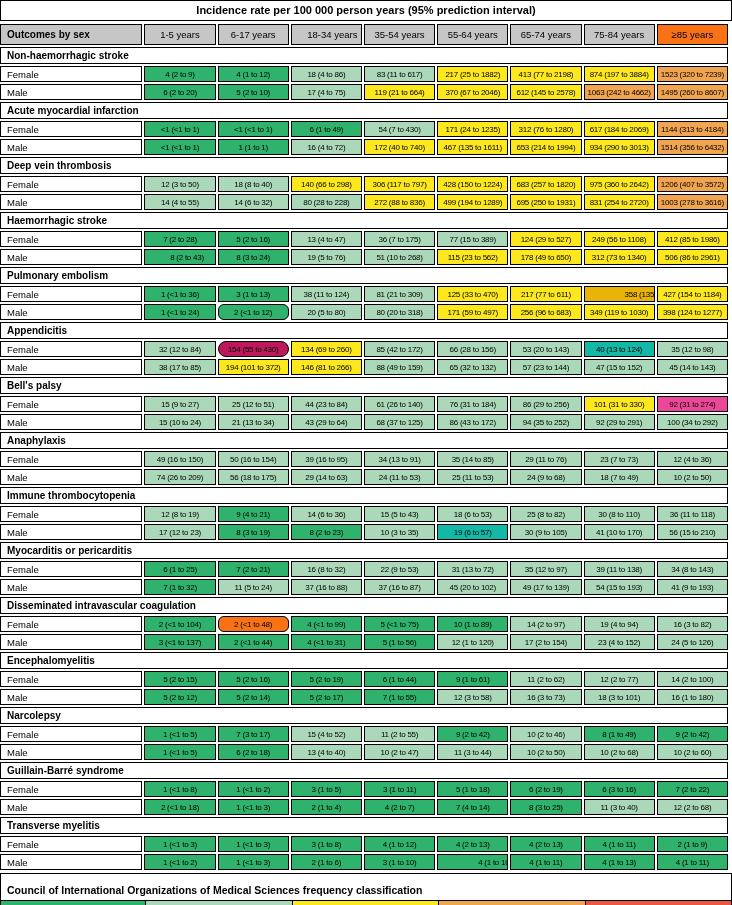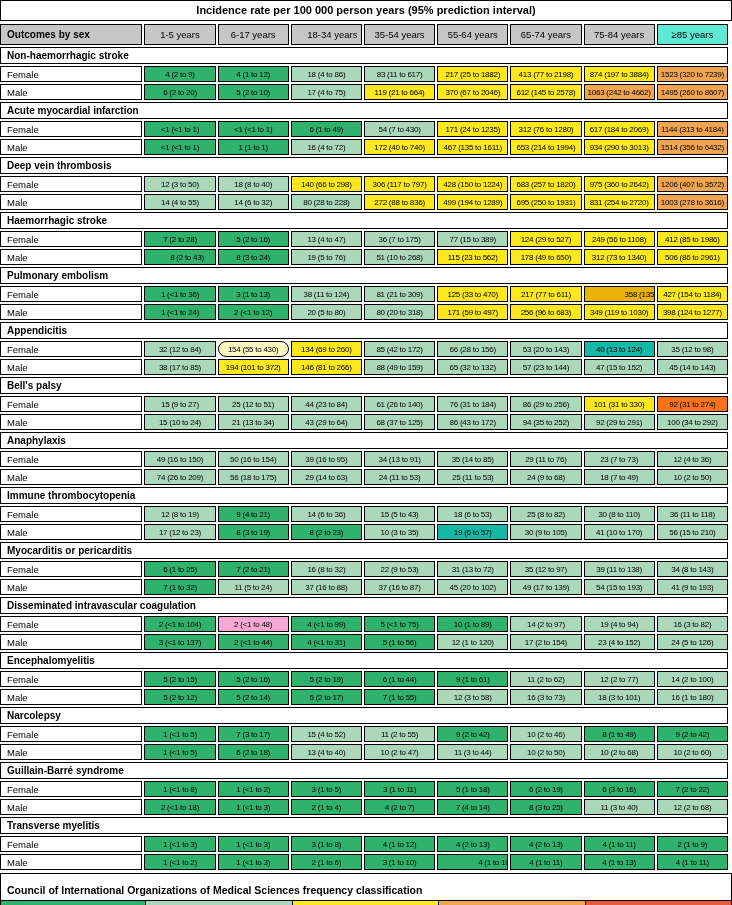--- a/index.html
+++ b/index.html
@@ -117,21 +117,21 @@
     <thead>
       <tr>
         <th class="outcomes-th" style="background: rgb(198, 198, 198);">Outcomes by sex</th>
         <th class="age-th" style="background: rgb(198, 198, 198);">1-5 years</th>
         <th class="age-th" style="background: rgb(198, 198, 198);">6-17 years</th>
         <th class="age-th" style="background: rgb(198, 198, 198); padding-left: 12px;">18-34 years</th>
         <th class="age-th" style="background: rgb(198, 198, 198);">35-54 years</th>
         <th class="age-th" style="background: rgb(198, 198, 198);">55-64 years</th>
         <th class="age-th" style="background: rgb(198, 198, 198);">65-74 years</th>
         <th class="age-th" style="background: rgb(198, 198, 198);">75-84 years</th>
-        <th class="age-th" style="background: #5eead4;">≥85 years</th>
+        <th class="age-th" style="background: #f97316;">≥85 years</th>
       </tr>
     </thead>
     <tbody>
         <tr>
           <td colspan="9" class="section-header">Non-haemorrhagic stroke</td>
         </tr>
         <tr>
           <td class="row-label">Female</td>
           <td class="data-cell" style="background: rgb(47, 178, 107);">4 (2 to 9)</td>
           <td class="data-cell" style="background: rgb(47, 178, 107);">4 (1 to 12)</td>
@@ -238,35 +238,35 @@
           <td class="data-cell" style="background: rgb(170, 216, 185);">38 (11 to 124)</td>
           <td class="data-cell" style="background: rgb(170, 216, 185);">81 (21 to 309)</td>
           <td class="data-cell" style="background: rgb(252, 232, 29);">125 (33 to 470)</td>
           <td class="data-cell" style="background: rgb(252, 232, 29);">217 (77 to 611)</td>
           <td class="data-cell" style="background: #eab308; padding-left: 40px;">358 (135 to 951)</td>
           <td class="data-cell" style="background: rgb(252, 232, 29);">427 (154 to 1184)</td>
         </tr>
         <tr>
           <td class="row-label">Male</td>
           <td class="data-cell" style="background: rgb(47, 178, 107);">1 (&lt;1 to 24)</td>
-          <td class="data-cell" style="background: rgb(47, 178, 107);">2 (&lt;1 to 12)</td>
+          <td class="data-cell" style="background: rgb(47, 178, 107); border-radius: 6px;">2 (&lt;1 to 12)</td>
           <td class="data-cell" style="background: rgb(170, 216, 185);">20 (5 to 80)</td>
           <td class="data-cell" style="background: rgb(170, 216, 185);">80 (20 to 318)</td>
           <td class="data-cell" style="background: rgb(252, 232, 29);">171 (59 to 497)</td>
           <td class="data-cell" style="background: rgb(252, 232, 29);">256 (96 to 683)</td>
           <td class="data-cell" style="background: rgb(252, 232, 29);">349 (119 to 1030)</td>
           <td class="data-cell" style="background: rgb(252, 232, 29);">398 (124 to 1277)</td>
         </tr>
         <tr>
           <td colspan="9" class="section-header">Appendicitis</td>
         </tr>
         <tr>
           <td class="row-label">Female</td>
           <td class="data-cell" style="background: rgb(170, 216, 185);">32 (12 to 84)</td>
-          <td class="data-cell" style="background: #fef9c3; border-radius: 8px;">154 (55 to 430)</td>
+          <td class="data-cell" style="background: #be185d; border-radius: 8px;">154 (55 to 430)</td>
           <td class="data-cell" style="background: rgb(252, 232, 29);">134 (69 to 260)</td>
           <td class="data-cell" style="background: rgb(170, 216, 185);">85 (42 to 172)</td>
           <td class="data-cell" style="background: rgb(170, 216, 185);">66 (28 to 156)</td>
           <td class="data-cell" style="background: rgb(170, 216, 185);">53 (20 to 143)</td>
           <td class="data-cell" style="background: #14b8a6;">40 (13 to 124)</td>
           <td class="data-cell" style="background: rgb(170, 216, 185);">35 (12 to 98)</td>
         </tr>
         <tr>
           <td class="row-label">Male</td>
           <td class="data-cell" style="background: rgb(170, 216, 185);">38 (17 to 85)</td>
@@ -283,21 +283,21 @@
         </tr>
         <tr>
           <td class="row-label">Female</td>
           <td class="data-cell" style="background: rgb(170, 216, 185);">15 (9 to 27)</td>
           <td class="data-cell" style="background: rgb(170, 216, 185);">25 (12 to 51)</td>
           <td class="data-cell" style="background: rgb(170, 216, 185);">44 (23 to 84)</td>
           <td class="data-cell" style="background: rgb(170, 216, 185);">61 (26 to 140)</td>
           <td class="data-cell" style="background: rgb(170, 216, 185);">76 (31 to 184)</td>
           <td class="data-cell" style="background: rgb(170, 216, 185);">86 (29 to 256)</td>
           <td class="data-cell" style="background: rgb(252, 232, 29);">101 (31 to 330)</td>
-          <td class="data-cell" style="background: #f97316;">92 (31 to 274)</td>
+          <td class="data-cell" style="background: #ec4899;">92 (31 to 274)</td>
         </tr>
         <tr>
           <td class="row-label">Male</td>
           <td class="data-cell" style="background: rgb(170, 216, 185);">15 (10 to 24)</td>
           <td class="data-cell" style="background: rgb(170, 216, 185);">21 (13 to 34)</td>
           <td class="data-cell" style="background: rgb(170, 216, 185);">43 (29 to 64)</td>
           <td class="data-cell" style="background: rgb(170, 216, 185);">68 (37 to 125)</td>
           <td class="data-cell" style="background: rgb(170, 216, 185);">86 (43 to 172)</td>
           <td class="data-cell" style="background: rgb(170, 216, 185);">94 (35 to 252)</td>
           <td class="data-cell" style="background: rgb(170, 216, 185);">92 (29 to 291)</td>
@@ -377,21 +377,21 @@
           <td class="data-cell" style="background: rgb(170, 216, 185);">49 (17 to 139)</td>
           <td class="data-cell" style="background: rgb(170, 216, 185);">54 (15 to 193)</td>
           <td class="data-cell" style="background: rgb(170, 216, 185);">41 (9 to 193)</td>
         </tr>
         <tr>
           <td colspan="9" class="section-header">Disseminated intravascular coagulation</td>
         </tr>
         <tr>
           <td class="row-label">Female</td>
           <td class="data-cell" style="background: rgb(47, 178, 107);">2 (&lt;1 to 104)</td>
-          <td class="data-cell" style="background: #f9a8d4;">2 (&lt;1 to 48)</td>
+          <td class="data-cell" style="background: #f97316; border-radius: 6px;">2 (&lt;1 to 48)</td>
           <td class="data-cell" style="background: rgb(47, 178, 107);">4 (&lt;1 to 99)</td>
           <td class="data-cell" style="background: rgb(47, 178, 107);">5 (&lt;1 to 75)</td>
           <td class="data-cell" style="background: rgb(47, 178, 107);">10 (1 to 89)</td>
           <td class="data-cell" style="background: rgb(170, 216, 185);">14 (2 to 97)</td>
           <td class="data-cell" style="background: rgb(170, 216, 185);">19 (4 to 94)</td>
           <td class="data-cell" style="background: rgb(170, 216, 185);">16 (3 to 82)</td>
         </tr>
         <tr>
           <td class="row-label">Male</td>
           <td class="data-cell" style="background: rgb(47, 178, 107);">3 (&lt;1 to 137)</td>

